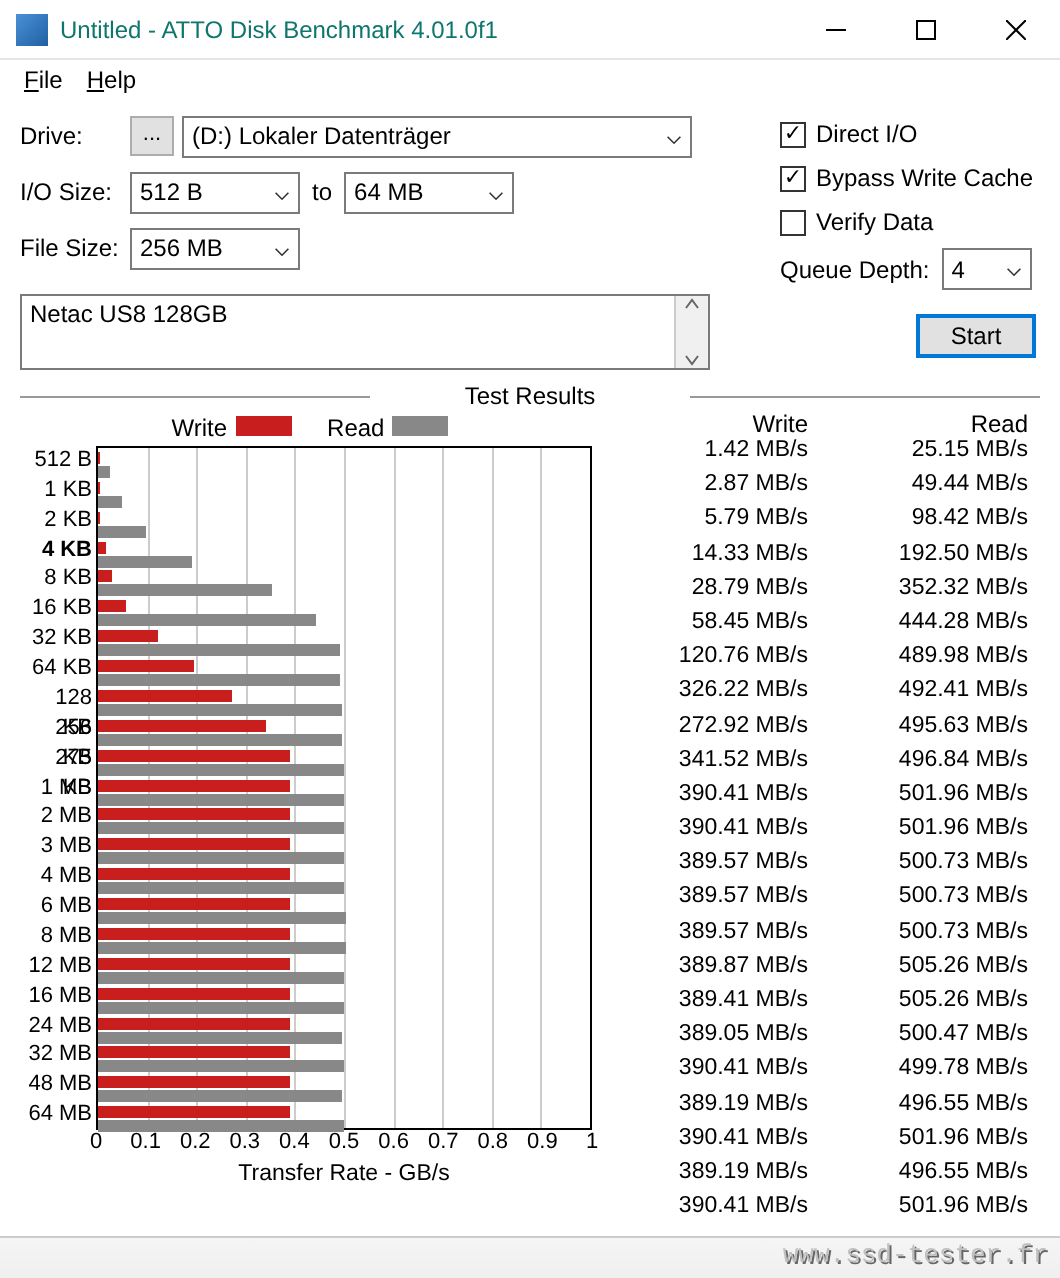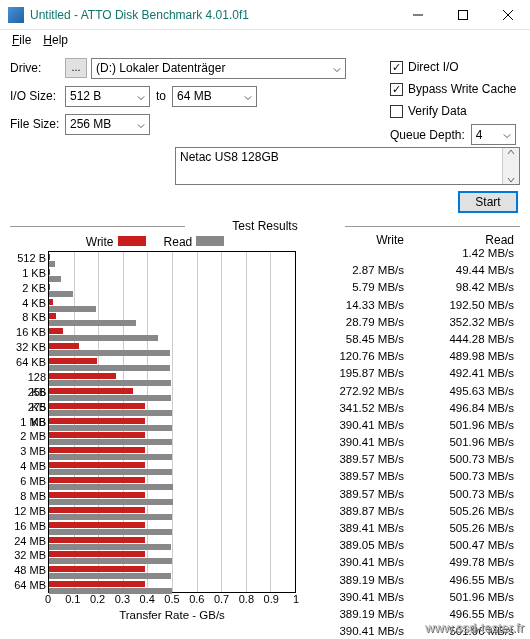--- a/index.html
+++ b/index.html
@@ -54,21 +54,21 @@
 .bar.read { background:#888; top:8px;}
 .ylabel { position:absolute; right: 254px; width:36px; text-align:right; font-size:11px; height:15px; line-height:15px;}
 .xaxis { position:absolute; left:38px; right:4px; bottom:14px; height:14px; font-size:11px;}
 .xaxis span { position:absolute; transform:translateX(-50%);}
 .xttl { position:absolute; bottom:0; left:38px; right:4px; text-align:center; font-size:11.5px;}
 .units { display:flex; justify-content:flex-end; gap:14px; font-size:12px; padding:2px 8px 0 0;}
 .radio { display:flex; align-items:center; gap:4px;}
 .radio .c { width:12px; height:12px; border:1px solid #333; border-radius:50%; display:flex; align-items:center; justify-content:center;}
 .radio .c.on::after { content:""; width:6px; height:6px; background:#333; border-radius:50%;}
 .footer { margin-top:4px; padding: 6px 10px; background: linear-gradient(#f5f5f5,#e8e8e8); border-top:1px solid #ccc; display:flex; align-items:center; position:relative; height:46px;}
-.watermark { position:absolute; right:6px; bottom:4px; font-family: Liberation Sans, sans-serif; font-size:13px; color:#c0c0c0; text-shadow: 1px 1px 0 #666;}
+.watermark { position:absolute; right:6px; bottom:4px; font-family: Liberation Mono, monospace; font-size:13px; color:#c0c0c0; text-shadow: 1px 1px 0 #666;}
 .arrow svg { width:8px; height:8px;}
 </style>
 </head>
 <body>
 
 <div class="titlebar">
   <div class="ico"></div>
   <div class="title">Untitled - ATTO Disk Benchmark 4.01.0f1</div>
   <div class="winbtn">
       <svg width="10" height="10">
@@ -150,21 +150,21 @@
         <div class="combo sm">
           <span>4</span>
           <span class="arrow"><svg viewBox="0 0 10 10">
                 <path d="M1 3 L5 7 L9 3" fill="none" stroke="#333"></path>
               </svg></span>
         </div>
       </div>
     </div>
   </div>
 
-  <div style="display:flex; align-items:flex-end;flex-direction:column;">
+  <div style="display:flex; align-items:center;">
     <div class="textarea">
       <span>Netac US8 128GB</span>
       <div class="scroll">
         <svg width="8" height="8">
             <path d="M1 6 L4 2 L7 6" fill="none" stroke="#666"></path>
           </svg>
         <svg width="8" height="8">
             <path d="M1 2 L4 6 L7 2" fill="none" stroke="#666"></path>
           </svg>
       </div>
@@ -296,21 +296,21 @@
               <span style="left: 60%;">0.6</span>
               <span style="left: 70%;">0.7</span>
               <span style="left: 80%;">0.8</span>
               <span style="left: 90%;">0.9</span>
               <span style="left: 100%;">1</span>
             </div>
           <div class="xttl">Transfer Rate - GB/s</div>
         <div class="ylabel" style="top: 0px;">512 B</div>
             <div class="ylabel" style="top: 14.8696px;">1 KB</div>
             <div class="ylabel" style="top: 29.7391px;">2 KB</div>
-            <div class="ylabel" style="top: 44.6087px;">4 KB</div>
+            <div class="ylabel" style="top: 44.6087px; font-weight: bold;">4 KB</div>
             <div class="ylabel" style="top: 59.4783px;">8 KB</div>
             <div class="ylabel" style="top: 74.3478px;">16 KB</div>
             <div class="ylabel" style="top: 89.2174px;">32 KB</div>
             <div class="ylabel" style="top: 104.087px;">64 KB</div>
             <div class="ylabel" style="top: 118.957px;">128 KB</div>
             <div class="ylabel" style="top: 133.826px;">256 KB</div>
             <div class="ylabel" style="top: 148.696px;">275 KB</div>
             <div class="ylabel" style="top: 163.565px;">1 MB</div>
             <div class="ylabel" style="top: 178.435px;">2 MB</div>
             <div class="ylabel" style="top: 193.304px;">3 MB</div>
@@ -326,20 +326,21 @@
           </div>
       </div>
       <div class="datacol">
         <div class="datahdr">
           <div>Write</div>
           <div>Read</div>
         </div>
         <div id="datatable">
             <div class="datarow">
               <div>1.42 MB/s</div>
+              <div>25.15 MB/s</div>
             </div>
             <div class="datarow">
               <div>2.87 MB/s</div>
               <div>49.44 MB/s</div>
             </div>
             <div class="datarow">
               <div>5.79 MB/s</div>
               <div>98.42 MB/s</div>
             </div>
             <div class="datarow">
@@ -352,21 +353,21 @@
             </div>
             <div class="datarow">
               <div>58.45 MB/s</div>
               <div>444.28 MB/s</div>
             </div>
             <div class="datarow">
               <div>120.76 MB/s</div>
               <div>489.98 MB/s</div>
             </div>
             <div class="datarow">
-              <div>195.87 MB/s</div>
+              <div>326.22 MB/s</div>
               <div>492.41 MB/s</div>
             </div>
             <div class="datarow">
               <div>272.92 MB/s</div>
               <div>495.63 MB/s</div>
             </div>
             <div class="datarow">
               <div>341.52 MB/s</div>
               <div>496.84 MB/s</div>
             </div>

